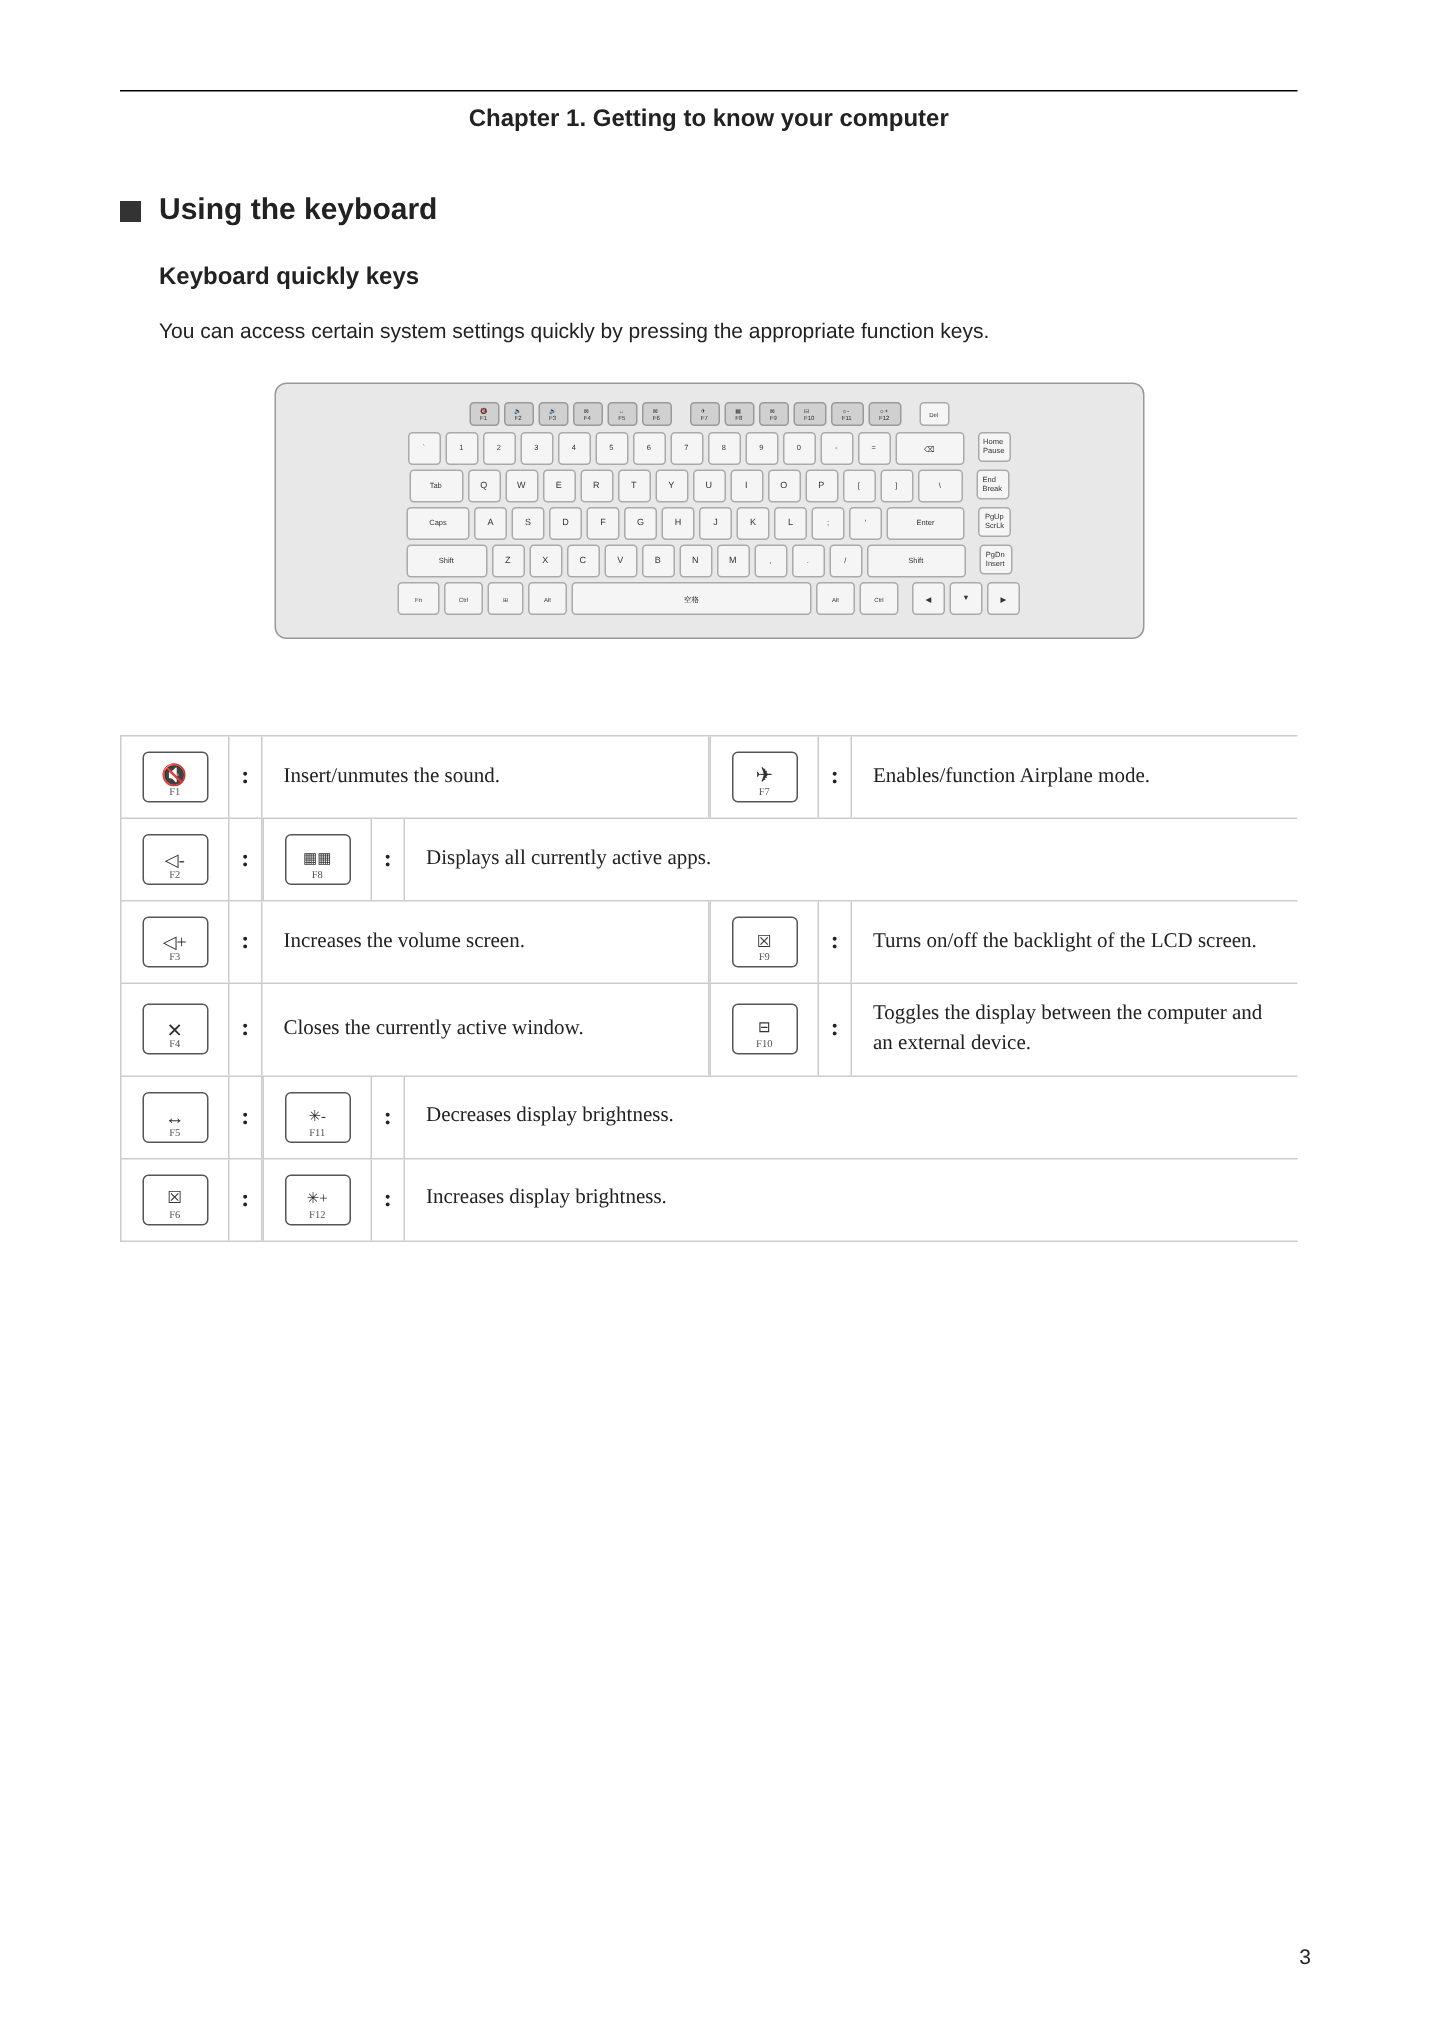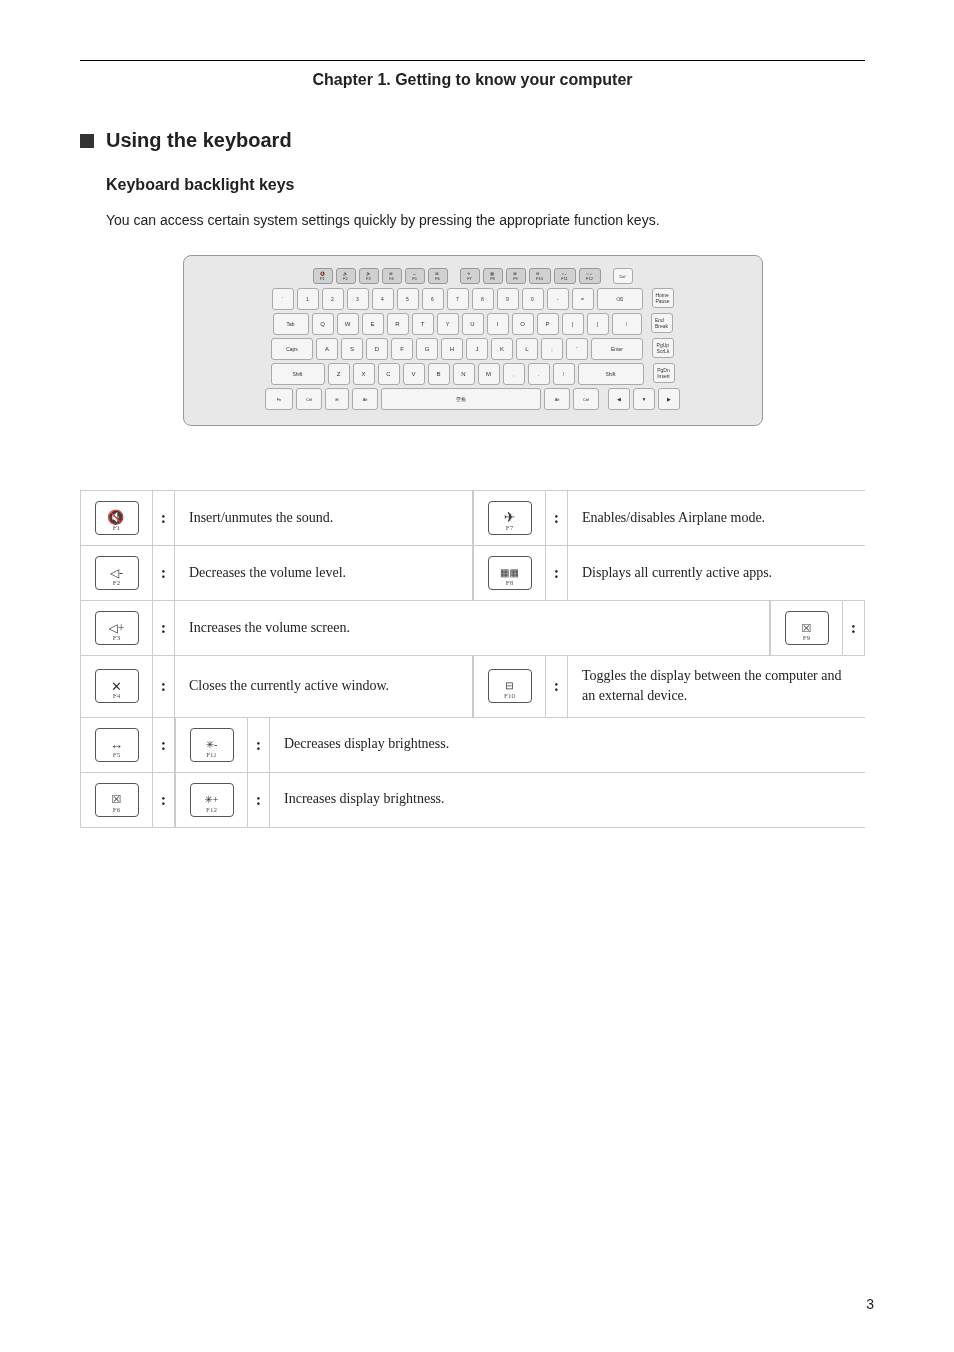--- a/index.html
+++ b/index.html
@@ -209,21 +209,21 @@
 
 <div class="page">
 
   <div class="chapter-header">Chapter 1. Getting to know your computer</div>
 
   <div class="section-title">
     <span class="square-bullet"></span>
     <span>Using the keyboard</span>
   </div>
 
-  <div class="subsection-title">Keyboard backlight keys</div>
+  <div class="subsection-title">Keyboard quickly keys</div>
 
   <div class="intro-text">You can access certain system settings quickly by pressing the appropriate function keys.</div>
 
   <div style="display:flex; justify-content:center; margin-bottom:32px;">
     <div class="keyboard-container">
 
       <div class="keyboard-row" style="margin-bottom:4px;">
 
         <div class="key key-fn fn-key-special" style="width:20px; height:16px; font-size:4px;">🔇<br>F1</div>
         <div class="key key-fn fn-key-special" style="width:20px; height:16px; font-size:4px;">🔉<br>F2</div>
@@ -346,33 +346,32 @@
 
       <div class="cell-divider"></div>
 
       <div class="cell-icon">
         <div class="key-icon">
           <span class="key-icon-symbol">✈</span>
           <span class="key-icon-label">F7</span>
         </div>
       </div>
       <div class="cell-colon">:</div>
-      <div class="cell-desc" style="border-right:none;">Enables/disables Airplane mode.</div>
+      <div class="cell-desc" style="border-right:none;">Enables/function Airplane mode.</div>
     </div>
 
     <div class="keys-row">
 
       <div class="cell-icon">
         <div class="key-icon">
           <span class="key-icon-symbol" style="font-size:12px;">◁-</span>
           <span class="key-icon-label">F2</span>
         </div>
       </div>
       <div class="cell-colon">:</div>
-      <div class="cell-desc">Decreases the volume level.</div>
 
       <div class="cell-divider"></div>
 
       <div class="cell-icon">
         <div class="key-icon">
           <span class="key-icon-symbol" style="font-size:10px;">▦▦</span>
           <span class="key-icon-label">F8</span>
         </div>
       </div>
       <div class="cell-colon">:</div>
@@ -392,20 +391,21 @@
 
       <div class="cell-divider"></div>
 
       <div class="cell-icon">
         <div class="key-icon">
           <span class="key-icon-symbol" style="font-size:11px;">☒</span>
           <span class="key-icon-label">F9</span>
         </div>
       </div>
       <div class="cell-colon">:</div>
+      <div class="cell-desc" style="border-right:none;">Turns on/off the backlight of the LCD screen.</div>
     </div>
 
     <div class="keys-row">
 
       <div class="cell-icon">
         <div class="key-icon">
           <span class="key-icon-symbol" style="font-size:13px;">✕</span>
           <span class="key-icon-label">F4</span>
         </div>
       </div>

